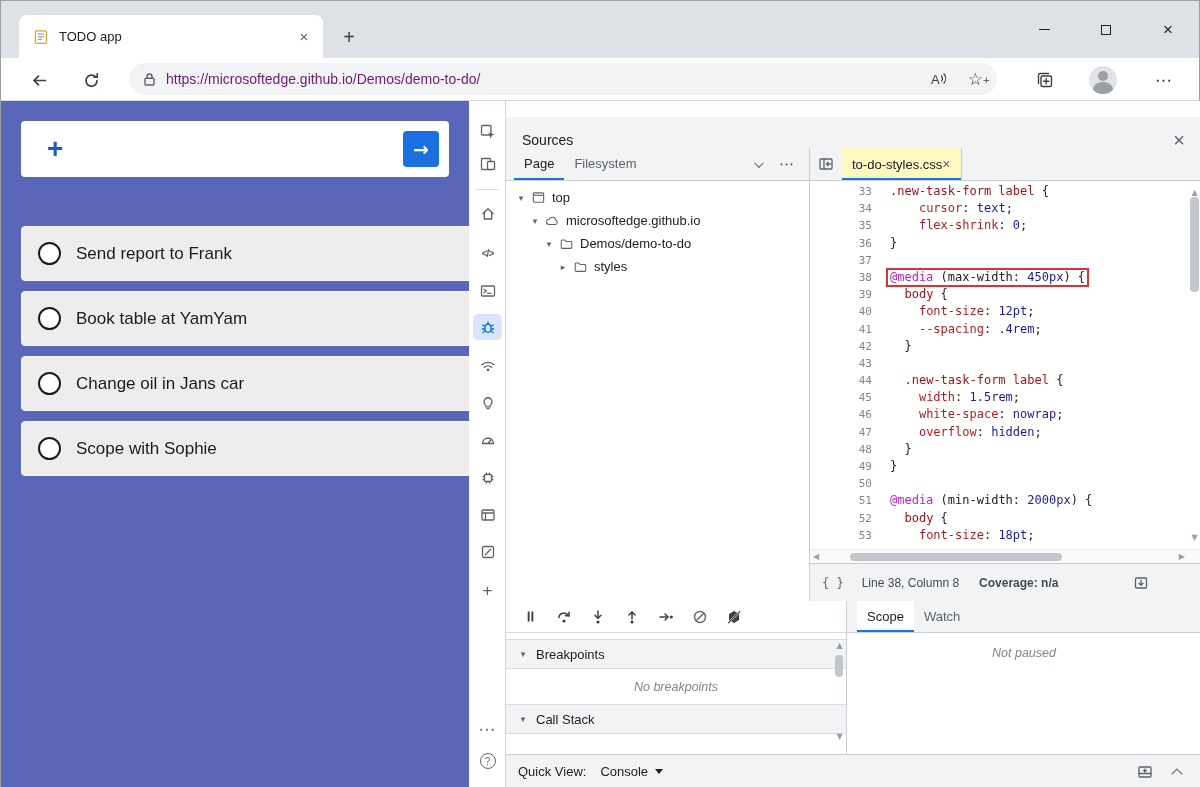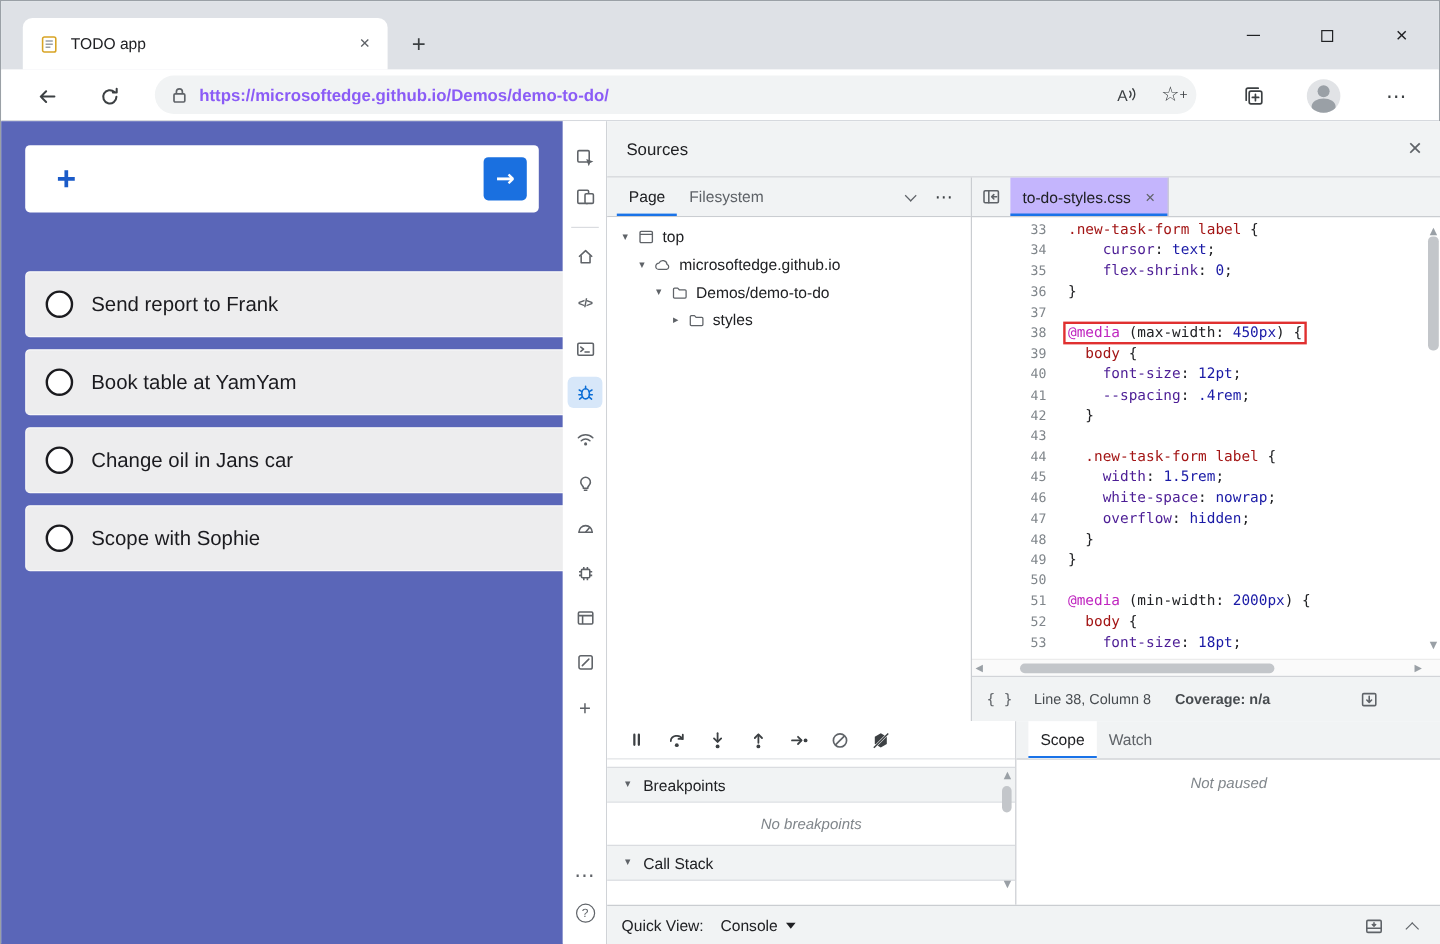--- a/index.html
+++ b/index.html
@@ -15,21 +15,21 @@
   .newtab { position:absolute; left:336px; top:25px; width:24px; height:24px; color:#3c4043; font-size:20px; text-align:center; line-height:22px; border-radius:4px; }
   .win-controls { position:absolute; right:0; top:0; height:57px; display:flex; }
   .win-btn { width:62px; height:57px; display:flex; align-items:center; justify-content:center; color:#202124; font-size:17px; }
   .min-line { width:11px; height:1.5px; background:#202124; display:block; }
   .maxi { width:10px; height:10px; border:1.3px solid #202124; display:block; }
 
   
   .navbar { position:absolute; top:57px; left:0; width:100%; height:43px; background:#fff; border-bottom:1px solid #d6d9de; }
   .nav-abs { position:absolute; display:flex; align-items:center; justify-content:center; color:#3c4043; }
   .urlbar { position:absolute; left:128px; top:5px; width:868px; height:32px; background:#f1f3f4; border-radius:16px; display:flex; align-items:center; padding:0 14px; }
-  .url-text { font-size:14px; color:#8b5cf6; margin-left:10px; flex:1; white-space:nowrap; overflow:hidden;font-weight:bold; }
+  .url-text { font-size:14px; color:#701a75; margin-left:10px; flex:1; white-space:nowrap; overflow:hidden; }
   .read-aloud { display:flex; align-items:flex-start; color:#3c4043; font-size:13px; margin-right:20px; }
   .star-wrap { position:relative; color:#3c4043; font-size:17px; font-family:"DejaVu Sans",sans-serif; line-height:16px; }
   .star-plus { position:absolute; right:-7px; top:1px; font-size:9px; }
   .avatar { width:28px; height:28px; border-radius:50%; background:#e1e3e6; position:relative; overflow:hidden; }
   .avatar::before { content:""; position:absolute; left:9px; top:5px; width:10px; height:10px; border-radius:50%; background:#9aa0a6; }
   .avatar::after { content:""; position:absolute; left:4px; top:16px; width:20px; height:14px; border-radius:50%; background:#9aa0a6; }
   .dots { font-size:17px; letter-spacing:1px; color:#3c4043; }
 
   
   .todo-app { position:absolute; left:0; top:100px; width:468px; height:687px; background:#5a66b8; }
@@ -45,48 +45,48 @@
   
   .activity-bar { position:absolute; left:468px; top:100px; width:37px; height:687px; background:#fff; border-right:1px solid #d0d3d7; }
   .ab-icon { position:absolute; left:0; width:37px; height:28px; display:flex; align-items:center; justify-content:center; color:#5f6368; }
   .ab-icon.active { left:4px; width:29px; height:26px; background:#d7e7f9; border-radius:5px; }
   .ab-divider { position:absolute; left:7px; top:88px; width:23px; height:1px; background:#dadce0; }
   .elements-txt { font-size:10px; font-weight:bold; letter-spacing:-1px; color:#5f6368; }
   .help-circle { width:16px; height:16px; border:1.4px solid #5f6368; border-radius:50%; font-size:10px; display:flex; align-items:center; justify-content:center; color:#5f6368; }
 
   
   .devtools { position:absolute; left:505px; top:100px; width:695px; height:687px; background:#fff; font-size:13px; color:#202124; }
-  .dt-header { position:absolute; left:0; top:0; width:695px; height:47px; background:#f1f3f4; border-bottom:1px solid #cacdd1; display:flex; align-items:center; padding:0 16px; }
+  .dt-header { position:absolute; left:0; top:16px; width:695px; height:47px; background:#f1f3f4; border-bottom:1px solid #cacdd1; display:flex; align-items:center; padding:0 16px; }
   .dt-title { font-size:14px; color:#202124; }
   .dt-close { margin-left:auto; color:#5f6368; font-size:20px; line-height:20px; }
 
   .navigator { position:absolute; left:0; top:47px; width:303px; height:453px; }
   .nav-tabs { height:33px; background:#f1f3f4; border-bottom:1px solid #cacdd1; display:flex; align-items:stretch; padding-left:8px; }
   .nav-tab { padding:0 10px; display:flex; align-items:center; font-size:13px; color:#5f6368; border-bottom:2px solid transparent; }
   .nav-tab.active { color:#202124; border-bottom-color:#1a73e8; }
   .chev-down { width:7px; height:7px; border-right:1.5px solid #5f6368; border-bottom:1.5px solid #5f6368; transform:rotate(45deg) translateY(-2px); display:block; }
   .nav-tabs-right { margin-left:auto; display:flex; align-items:center; gap:18px; padding-right:14px; }
   .file-tree { background:#fff; padding-top:5px; }
   .tree-row { height:23px; display:flex; align-items:center; font-size:13px; color:#202124; }
   .tree-row.selected { background:#d9dcdf; border-top:1px solid #8b9095; border-bottom:1px solid #8b9095; }
   .caret { width:14px; text-align:center; color:#5f6368; font-size:9px; flex:none; font-family:"DejaVu Sans",sans-serif; }
   .tree-icon { width:20px; height:16px; flex:none; display:flex; align-items:center; justify-content:center; margin-right:4px; }
   .tree-label { white-space:nowrap; }
 
   .editor { position:absolute; left:303px; top:47px; width:392px; height:453px; border-left:1px solid #cacdd1; display:flex; flex-direction:column; }
   .editor-tabs { height:33px; background:#f1f3f4; border-bottom:1px solid #cacdd1; display:flex; align-items:stretch; flex:none; }
   .nav-toggle { width:32px; display:flex; align-items:center; justify-content:center; color:#5f6368; }
-  .editor-tab { display:flex; align-items:center; gap:12px; padding:0 10px; background:#c4b5fd; border-right:1px solid #cacdd1; box-shadow:inset 0 -2px 0 #1a73e8; font-size:13px; color:#202124; }
+  .editor-tab { display:flex; align-items:center; gap:0; padding:0 10px; background:#fef9c3; border-right:1px solid #cacdd1; box-shadow:inset 0 -2px 0 #1a73e8; font-size:13px; color:#202124; }
   .tab-x { color:#5f6368; font-size:14px; }
   .code-area { position:relative; height:368px; overflow:hidden; display:flex; font-family:"DejaVu Sans Mono", monospace; font-size:12px; line-height:17.2px; flex:none; }
   .gutter { width:72px; flex:none; text-align:right; padding:2px 10px 0 0; color:#80868b; font-size:11px; }
   .gut-line { height:17.2px; }
   .code { flex:1; padding:2px 0 0 8px; white-space:pre; overflow:hidden; }
   .code-line { height:17.2px; white-space:pre; }
-  .t-sel{color:#a31515} .t-prop{color:#4c1d95} .t-val{color:#1a1aa6} .t-pln{color:#202124} .t-at{color:#bf24bf}
+  .t-sel{color:#a31515} .t-prop{color:#b91c1c} .t-val{color:#1a1aa6} .t-pln{color:#202124} .t-at{color:#bf24bf}
   .hl { position:relative; display:inline-block; }
   .hl::after { content:""; position:absolute; inset:-1px -4px; border:2px solid #e03030; pointer-events:none; }
   .vscroll { position:absolute; right:0; top:0; width:13px; height:100%; }
   .varrow { position:absolute; right:1px; width:11px; text-align:center; color:#9aa0a6; font-size:8px; font-family:"DejaVu Sans",sans-serif; }
   .vthumb { position:absolute; top:16px; right:2px; width:9px; height:95px; background:#c3c6ca; border-radius:4px; }
   .hscroll { height:14px; background:#fafafa; border-top:1px solid #ececec; position:relative; flex:none; }
   .hthumb { position:absolute; left:40px; top:3px; width:212px; height:8px; background:#c3c6ca; border-radius:4px; }
   .harrow { position:absolute; top:2px; color:#9aa0a6; font-size:8px; font-family:"DejaVu Sans",sans-serif; }
   .status-bar { height:38px; background:#f1f3f4; border-top:1px solid #cacdd1; display:flex; align-items:center; padding:0 12px; font-size:12px; color:#474b4f; flex:none; }
   .braces { font-family:"DejaVu Sans Mono",monospace; color:#5f6368; font-size:12px; margin-right:18px; }

